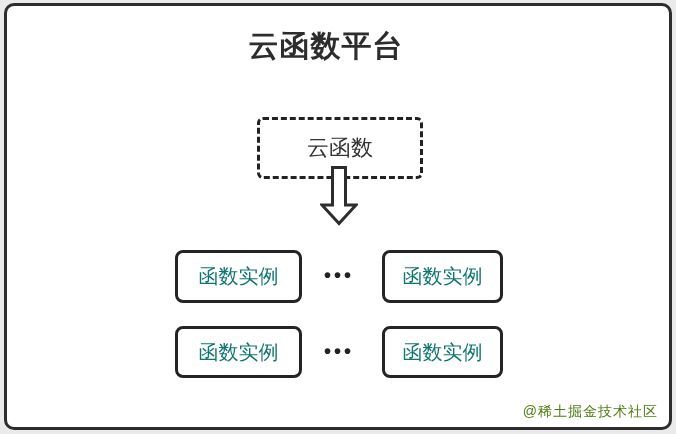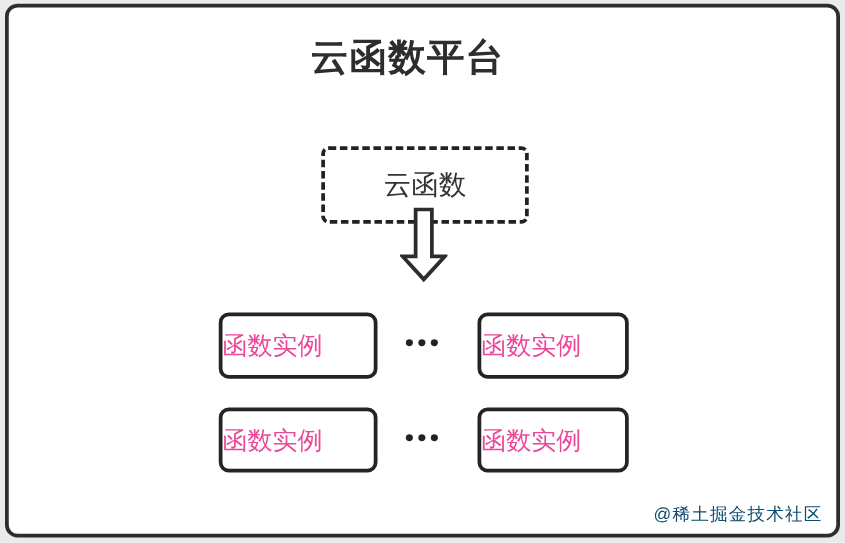--- a/index.html
+++ b/index.html
@@ -50,23 +50,23 @@
     width: 38px; height: 60px;
   }
   .node {
     position: absolute;
     box-sizing: border-box;
     border: 3px solid #242424;
     border-radius: 8px;
     background: #ffffff;
     display: flex;
     align-items: center;
-    justify-content: flex-start;
+    justify-content: center;
     font-size: 20px;
-    color: #ec4899;
+    color: #0f766e;
   }
   .node.r1 { top: 250px; height: 53px; }
   .node.r2 { top: 326px; height: 52px; }
   .node.c1 { left: 175px; width: 127px; }
   .node.c2 { left: 382px; width: 121px; }
   .dots {
     position: absolute;
     left: 306px;
     width: 66px;
     text-align: center;
@@ -74,21 +74,21 @@
     font-weight: bold;
     color: #222222;
     letter-spacing: 3px;
   }
   .dots.r1 { top: 264px; }
   .dots.r2 { top: 340px; }
   .watermark {
     position: absolute;
     right: 18px; bottom: 13px;
     font-size: 14px;
-    color: #0c4a6e;
+    color: #4d7c0f;
     letter-spacing: 1px;
   }
 </style>
 </head>
 <body>
 
 <div class="card"></div>
 
 <div class="title">云函数平台</div>
 

